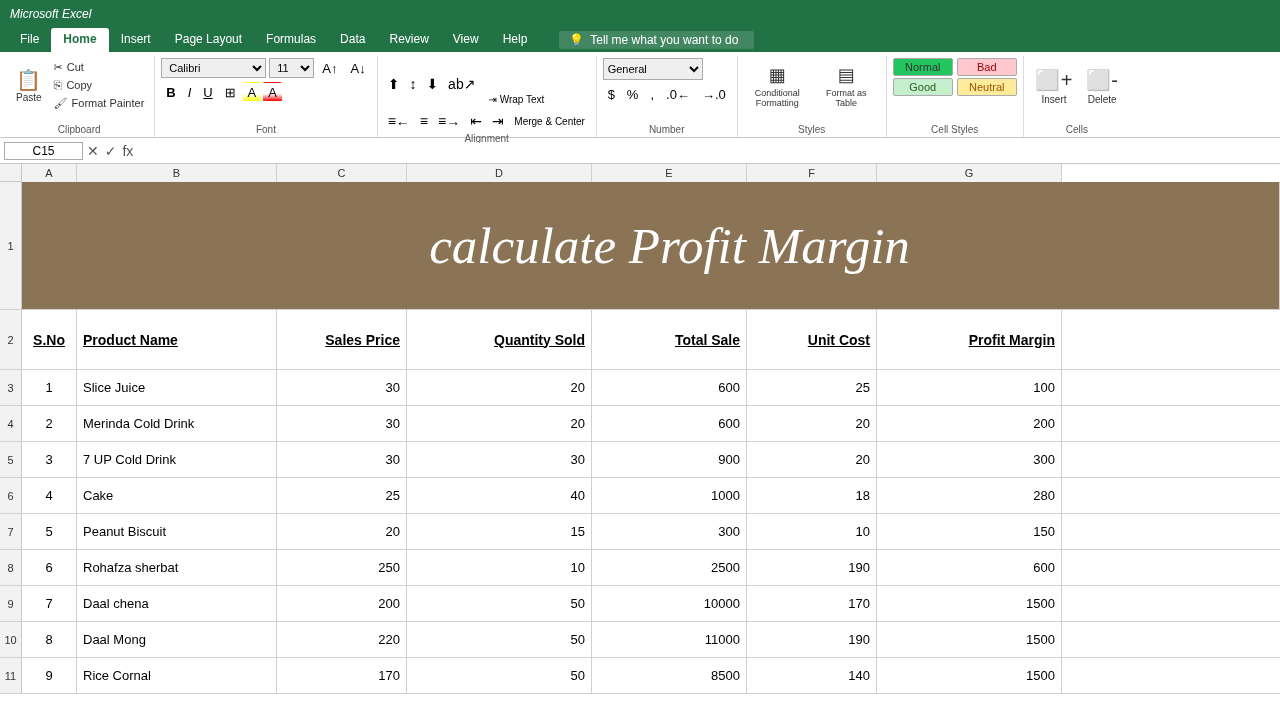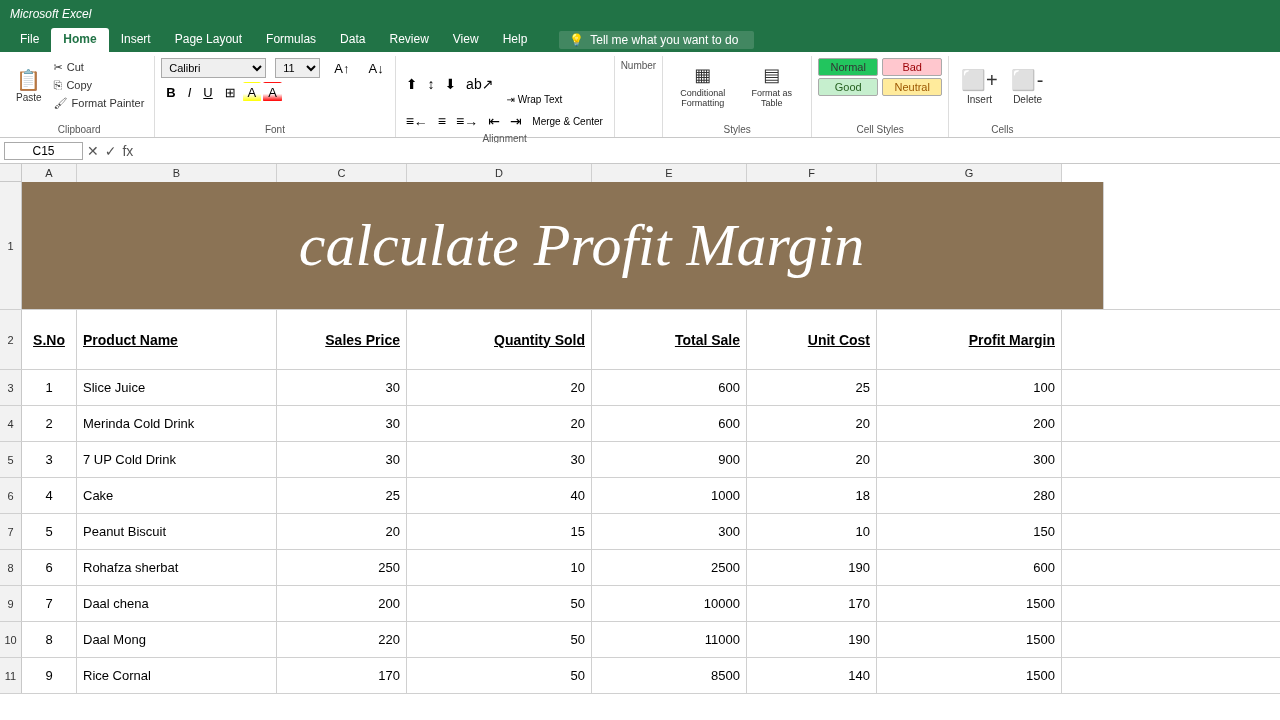--- a/index.html
+++ b/index.html
@@ -88,21 +88,21 @@
     .ribbon-btn-small {
       flex-direction: row;
       padding: 2px 4px;
       min-height: 18px;
       justify-content: flex-start;
       gap: 4px;
     }
     .small-group { display: flex; flex-direction: column; gap: 0px; }
 
     
-    .font-row { display: flex; align-items: center; gap: 9px; margin-bottom: 2px; }
+    .font-row { display: flex; align-items: center; gap: 3px; margin-bottom: 2px; }
     .font-select {
       border: 1px solid #aaa;
       padding: 1px 3px;
       font-size: 11px;
       width: 105px;
       height: 20px;
       cursor: pointer;
     }
     .font-size-select {
       border: 1px solid #aaa;
@@ -217,23 +217,23 @@
       padding: 0 6px;
       font-size: 13px;
       overflow: hidden;
       flex-shrink: 0;
     }
     .cell.banner-merged {
       background: #8B7355;
       color: white;
       font-style: italic;
       font-family: Georgia, serif;
-      font-size: 60px;
+      font-size: 51px;
       justify-content: center;
-      width: 1082px;
+      width: 1258px;
       padding-left: 44px;
     }
     .cell.header-cell {
       font-weight: bold;
       text-decoration: underline;
       font-size: 14px;
       align-items: center;
     }
     .cell.align-right { justify-content: flex-end; }
     .cell.align-center { justify-content: center; }
@@ -340,20 +340,32 @@
         <button class="align-btn">≡→</button>
         <button class="align-btn">⇤</button>
         <button class="align-btn">⇥</button>
         <button class="align-btn" style="font-size:10px; width:80px;">Merge &amp; Center</button>
       </div>
     </div>
     <div class="ribbon-group-label">Alignment</div>
   </div>
 
   <div class="ribbon-group">
+    <div class="ribbon-group-content" style="flex-direction:column;">
+      <select style="border:1px solid #aaa; font-size:11px; width:100px; height:22px; margin-bottom:2px;">
+        <option>General</option>
+      </select>
+      <div class="format-btn-row">
+        <button class="font-btn">$</button>
+        <button class="font-btn">%</button>
+        <button class="font-btn">,</button>
+        <button class="font-btn">.0←</button>
+        <button class="font-btn">→.0</button>
+      </div>
+    </div>
     <div class="ribbon-group-label">Number</div>
   </div>
 
   <div class="ribbon-group">
     <div class="ribbon-group-content">
       <div class="ribbon-btn ribbon-btn-large">
         <div style="font-size:18px;">▦</div>
         <div style="font-size:9px; text-align:center; max-width:55px;">Conditional Formatting</div>
       </div>
       <div class="ribbon-btn ribbon-btn-large">

